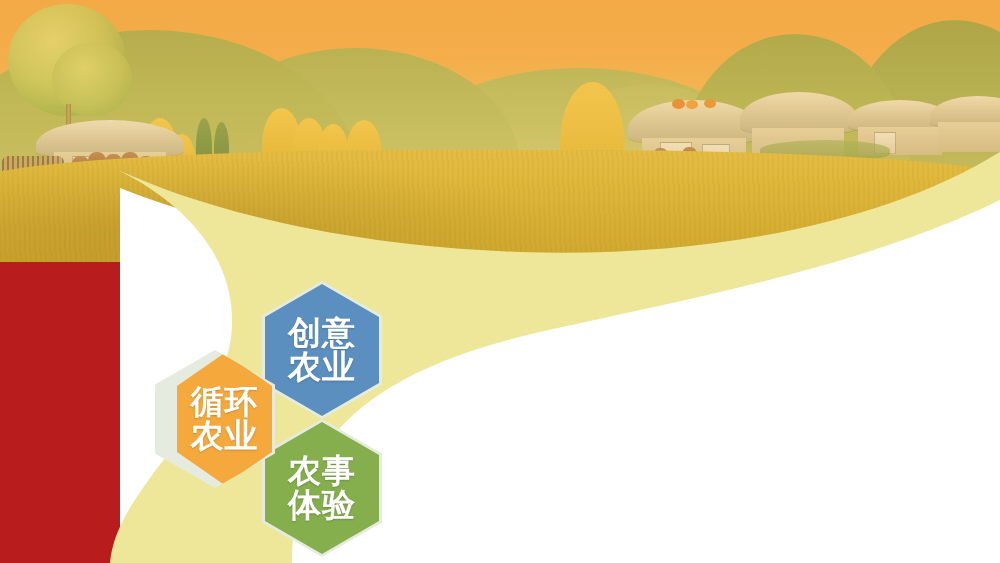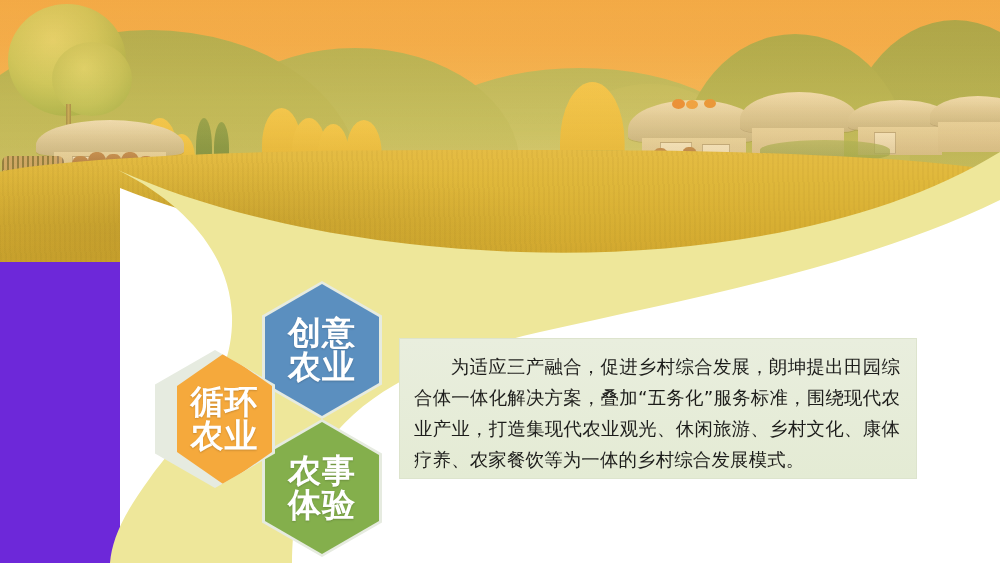--- a/index.html
+++ b/index.html
@@ -3,21 +3,21 @@
 <meta charset="utf-8">
 <title>田园综合体一体化解决方案</title>
 <style>
   html,body{margin:0;padding:0;background:#fff;}
   body{font-family:"Liberation Sans","DejaVu Sans",sans-serif;}
 
   #stage{
     position:relative;
     width:1000px;height:563px;
     overflow:hidden;
-    background:#6d28d9;
+    background:#b91c1c;
   }
 
   
   .scene{
     position:absolute;left:0;top:0;width:1000px;height:262px;
     overflow:hidden;
   }
   .sky{
     position:absolute;inset:0;
     background:
@@ -301,17 +301,14 @@
 
     <div class="hex" style="left:155px;top:350px;width:120px;height:138px;background:#e6ebe0;">
       <div class="hexin" style="background:#f5a93c;margin-left:19px;">
         <span class="hexlabel">循环
 农业</span>
       </div>
     </div>
   </div>
 
 
-  <div class="panel">
-    <p>为适应三产融合，促进乡村综合发展，朗坤提出田园综合体一体化解决方案，叠加“五务化”服务标准，围绕现代农业产业，打造集现代农业观光、休闲旅游、乡村文化、康体疗养、农家餐饮等为一体的乡村综合发展模式。</p>
-  </div>
 
 </div>
 
 </body></html>

